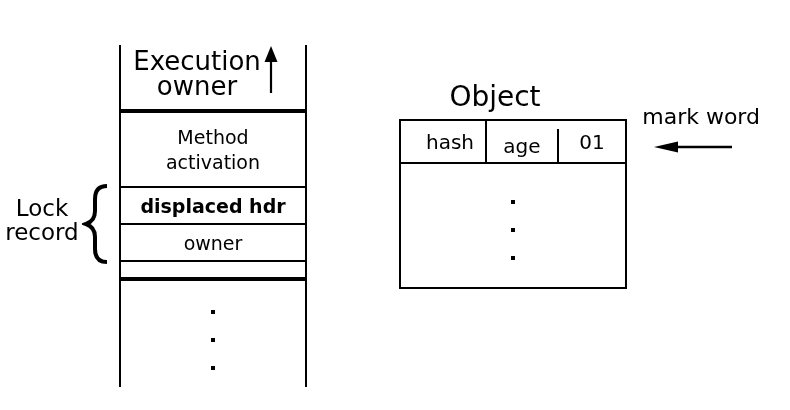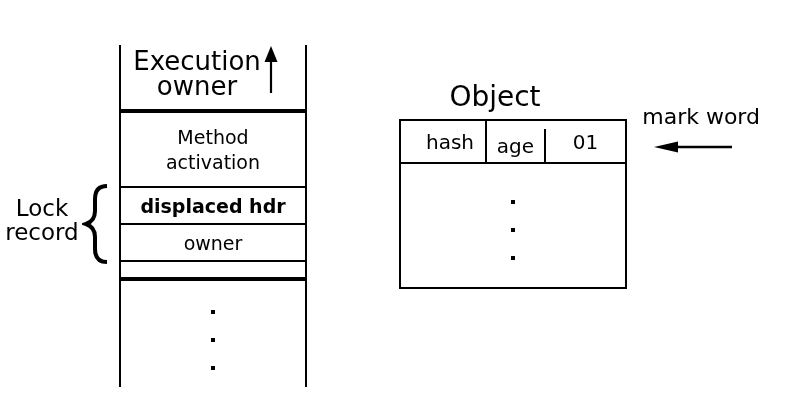--- a/index.html
+++ b/index.html
@@ -98,21 +98,21 @@
     flex: none;
   }
   .ocell {
     display: flex;
     align-items: center;
     justify-content: center;
     font-size: 20px;
     border-right: 2px solid #000;
   }
   .ocell-hash { width: 86px; padding-left: 14px; }
-  .ocell-age  { width: 59px; margin-top: 8px; }
+  .ocell-age  { width: 72px; margin-top: 8px; }
   .ocell-tag  { flex: 1; border-right: none; }
   .object-dots { flex: 1; padding-top: 36px; gap: 24px; }
 
   
   .mark-word {
     position: absolute;
     left: 634px; top: 104px;
     width: 126px;
     text-align: right;
     font-size: 22px;

